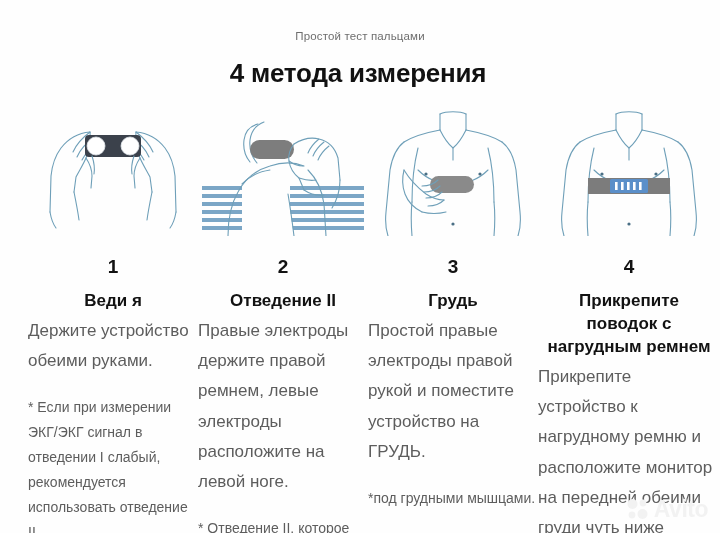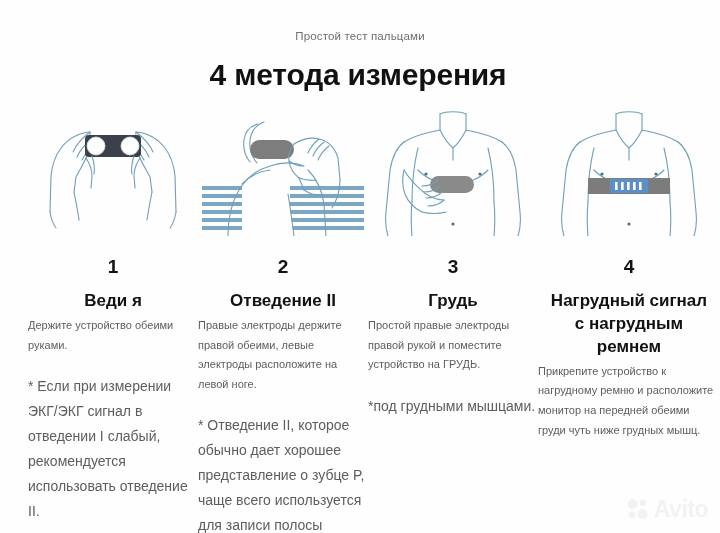--- a/index.html
+++ b/index.html
@@ -30,21 +30,21 @@
     padding-top: 31px;
   }
   .subtitle {
     font-size: 11.5px;
     color: #6e6e6e;
     letter-spacing: .15px;
     line-height: 1;
     margin: 0;
   }
   .title {
-    font-size: 30px;
+    font-size: 26px;
     font-weight: bold;
     color: #111111;
     letter-spacing: -.2px;
     margin: 17px 4px 0 0;
     line-height: 1;
   }
 
   
   .columns {
     position: absolute;
@@ -80,21 +80,21 @@
   .step-title {
     text-align: center;
     font-size: 17px;
     font-weight: bold;
     color: #121212;
     line-height: 1.35;
     margin-top: 14px;
     padding: 0 6px;
   }
   .step-body {
-    font-size: 11px;
+    font-size: 17px;
     color: #5d5d5d;
     line-height: 1.78;
     margin-top: 3px;
   }
   .col-1 .step-body, .col-2 .step-body { padding-right: 6px; }
   .step-note {
     font-size: 14px;
     color: #5d5d5d;
     line-height: 1.78;
     margin-top: 19px;
@@ -221,21 +221,21 @@
             <path d="M96 36 C92 41 90 47 91 53 C92 60 96 66 101 70 L106 82"></path>
             <path d="M101 70 C107 72 113 73 118 72"></path>
             <path d="M106 82 C112 86 119 88 126 87"></path>
             <path d="M142 72 C142 82 139 92 134 100"></path>
             <path d="M91 53 C95 56 100 58 105 58"></path>
           </g>
         </svg>
       </div>
       <div class="step-num">2</div>
       <div class="step-title">Отведение II</div>
-      <div class="step-body">Правые электроды держите правой обеими, левые электроды расположите на левой ноге.</div>
+      <div class="step-body">Правые электроды держите правой ремнем, левые электроды расположите на левой ноге.</div>
       <div class="step-note">* Отведение II, которое обычно дает хорошее представление о зубце P, чаще всего используется для записи полосы ритма.</div>
     </div>
 
     <div class="col col-3">
       <div class="art">
         <svg width="170" height="128" viewBox="0 0 170 128">
           <g fill="none" stroke="#6e9fb8" stroke-width="1.1" stroke-linecap="round" stroke-linejoin="round">
 
             <path d="M72 6 L72 22"></path>
             <path d="M98 6 L98 22"></path>
@@ -312,21 +312,21 @@
           <g fill="#ffffff">
             <rect x="77" y="74" width="2.6" height="8"></rect>
             <rect x="83" y="74" width="2.6" height="8"></rect>
             <rect x="89" y="74" width="2.6" height="8"></rect>
             <rect x="95" y="74" width="2.6" height="8"></rect>
             <rect x="101" y="74" width="2.6" height="8"></rect>
           </g>
         </svg>
       </div>
       <div class="step-num">4</div>
-      <div class="step-title">Нагрудный сигнал с нагрудным ремнем</div>
+      <div class="step-title">Прикрепите поводок с нагрудным ремнем</div>
       <div class="step-body">Прикрепите устройство к нагрудному ремню и расположите монитор на передней обеими груди чуть ниже грудных мышц.</div>
       <div class="step-note"></div>
     </div>
 
   </div>
 
   <div class="watermark">
     <svg width="24" height="24" viewBox="0 0 24 24">
       <circle cx="6.5" cy="7" r="5" fill="#f2f2f2"></circle>
       <circle cx="17" cy="6" r="3.4" fill="#f2f2f2"></circle>

